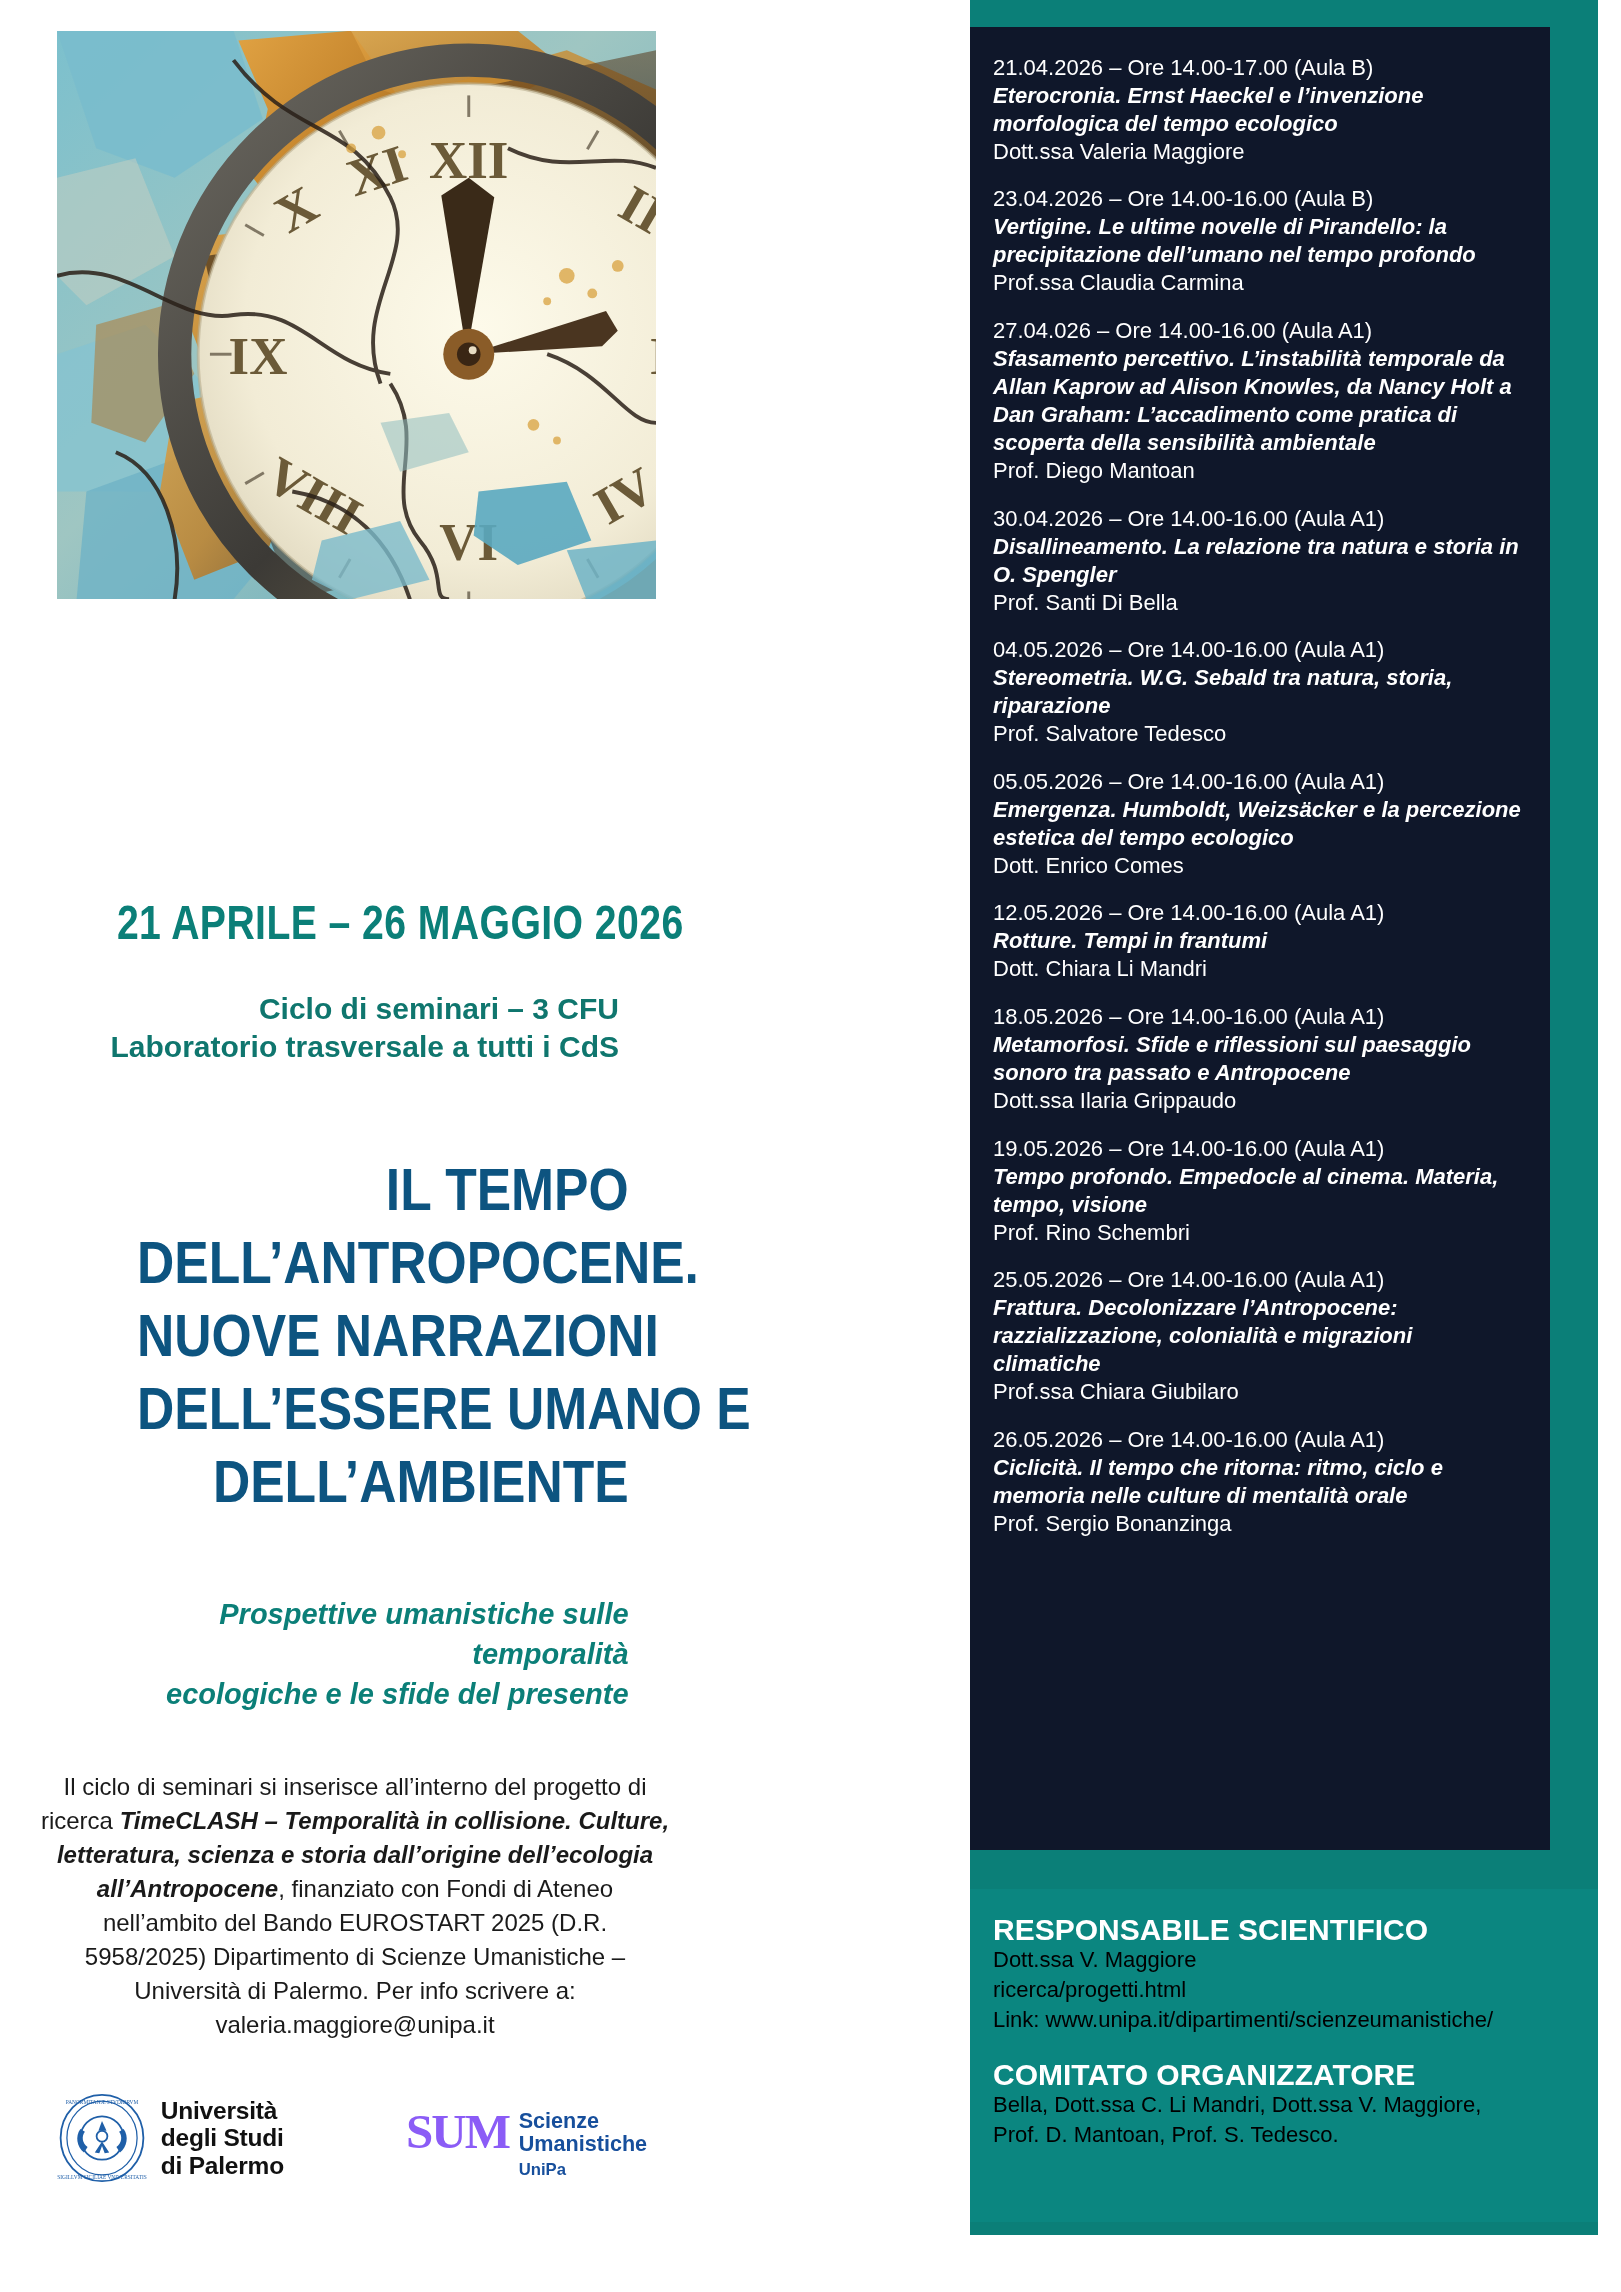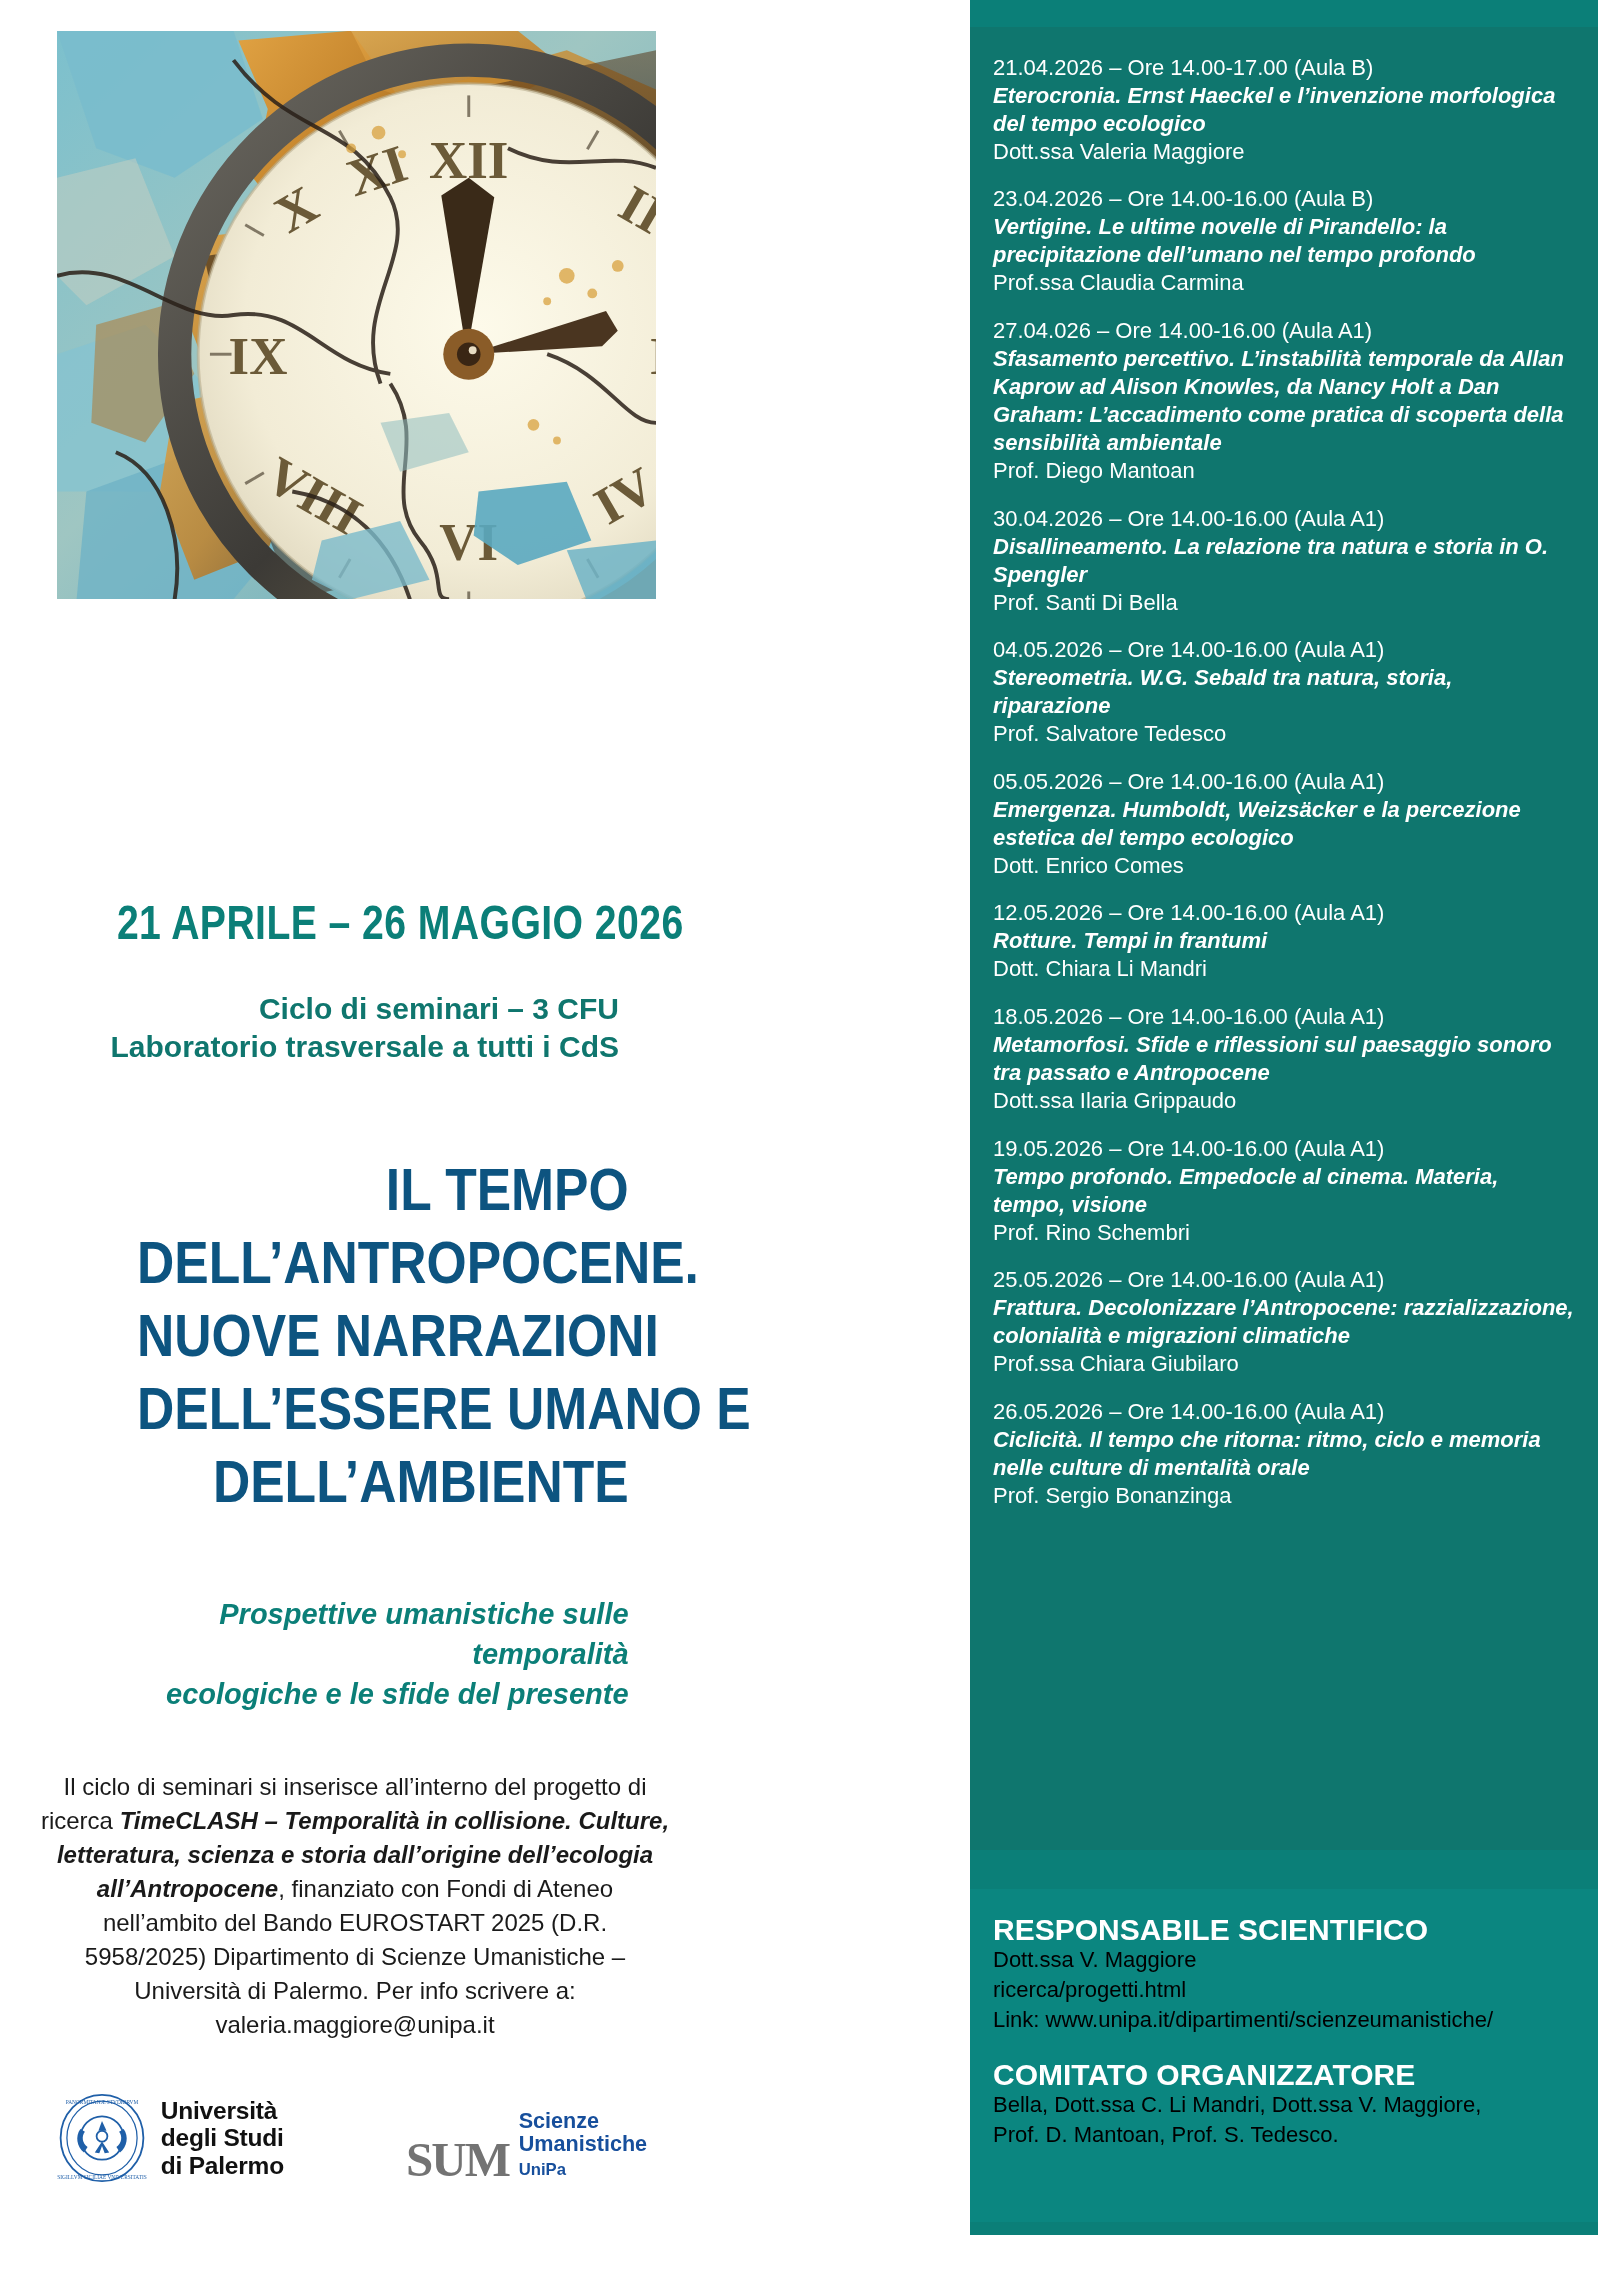--- a/index.html
+++ b/index.html
@@ -92,37 +92,37 @@
     position:absolute;left:57px;top:2093px;width:608px;height:123px;
   }
   .logo-unipa{position:absolute;left:0;top:0;display:flex;align-items:center;gap:13.7px;}
   .logo-seal{width:90px;height:90px;}
   .logo-unipa-text{
     color:#111;font-weight:bold;font-size:24.5px;line-height:27.4px;
     letter-spacing:-0.2px;
   }
   .logo-sum{position:absolute;left:349px;top:15.7px;display:flex;align-items:flex-start;gap:9.8px;}
   .sum-mark{
-    color:#737373;font-family:"Liberation Serif",serif;font-weight:bold;
-    font-size:49px;line-height:45px;letter-spacing:-2px;margin-top:28px;
+    color:#8b5cf6;font-family:"Liberation Serif",serif;font-weight:bold;
+    font-size:49px;line-height:45px;letter-spacing:-2px;
   }
   .sum-words{color:#174f9c;font-weight:bold;font-size:21.6px;line-height:23.5px;}
   .sum-words .unipa{font-size:16.7px;display:block;margin-top:2px;}
 
   
   .right-col{
     position:absolute;left:946px;top:0;width:675px;height:2293px;
   }
   .right-strip{
     position:absolute;left:23.5px;top:0;width:628px;height:2235px;
     background:#0b7f78;
   }
   .seminars-panel{
-    position:absolute;left:23.5px;top:26.5px;width:628px;height:1823px;
-    background:#0f766e;
+    position:absolute;left:23.5px;top:26.5px;width:580px;height:1823px;
+    background:#0f172a;
     box-sizing:border-box;
     padding:27.4px 23.5px 17.6px 23.5px;
     overflow:hidden;
   }
   .seminar{margin-bottom:19.6px;}
   .seminar:last-child{margin-bottom:0;}
   .sem-date{
     color:#ffffff;font-size:22px;line-height:28px;font-weight:normal;
   }
   .sem-title{

